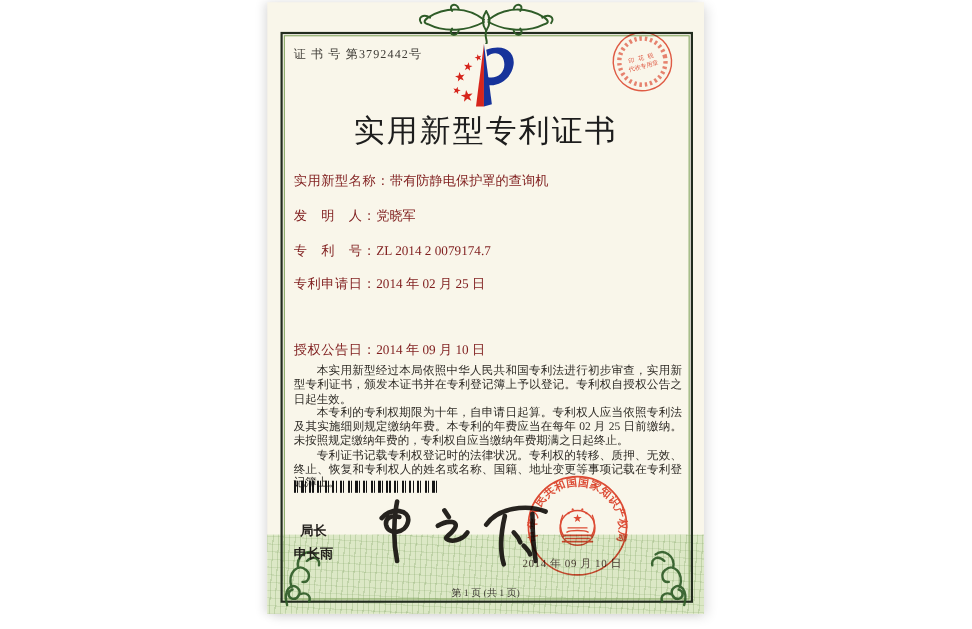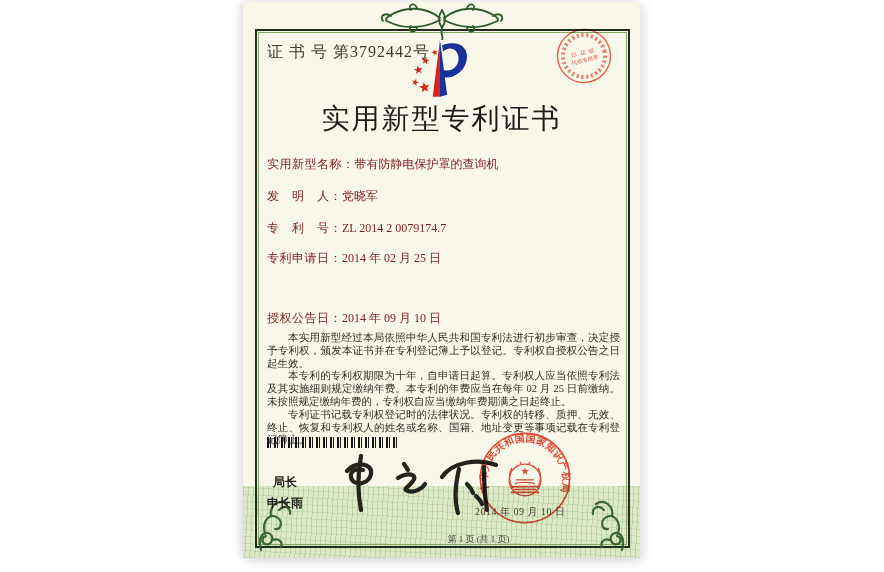--- a/index.html
+++ b/index.html
@@ -11,38 +11,38 @@
   .band{position:absolute;left:0;bottom:0;width:100%;height:72px;background-color:#dce8c6;
         background-image:
           repeating-linear-gradient(93deg, rgba(110,150,80,.25) 0 1px, transparent 1px 5px),
           repeating-linear-gradient(3deg, rgba(110,150,80,.16) 0 1px, transparent 1px 7px);
         z-index:1;}
   .frame{position:absolute;left:12px;top:27px;width:375px;height:519px;box-sizing:border-box;
          border:2px solid #222c1e;z-index:2;}
   .frame::before{content:"";position:absolute;inset:1px;border:1px solid #86a763;}
   .ornament{position:absolute;z-index:3;}
   .content{position:absolute;inset:0;z-index:4;}
-  .certno{position:absolute;left:24px;top:40px;font-size:16px;letter-spacing:1px;color:#3d3a34;}
+  .certno{position:absolute;left:24px;top:40px;font-size:11px;letter-spacing:1px;color:#3d3a34;}
   .logo{position:absolute;left:168px;top:36px;width:62px;height:66px;}
   .title{position:absolute;left:0;top:98px;width:100%;text-align:center;font-size:28px;
          letter-spacing:2px;color:#1d1d1d;}
   .field{position:absolute;left:24px;right:20px;font-size:12px;color:#7f1d1d;white-space:nowrap;}
   .field .lab{letter-spacing:.5px;}
   .body-text{position:absolute;left:24px;top:330px;width:353px;font-size:10.5px;line-height:12.8px;
              color:#2e2b26;text-align:justify;}
   .body-text p{margin:0;text-indent:2em;}
   .barcode{position:absolute;left:24px;top:435px;width:132px;height:11px;background:
       repeating-linear-gradient(90deg,#151515 0 2px,transparent 2px 3px,#151515 3px 4px,
       transparent 4px 7px,#151515 7px 9px,transparent 9px 10px,#151515 10px 11px,transparent 11px 14px);}
   .signoff{position:absolute;left:24px;top:470px;font-family:"Liberation Sans","DejaVu Sans",sans-serif;
            font-weight:bold;font-size:12px;color:#23201c;line-height:21px;text-align:center;}
   .signature{position:absolute;left:85px;top:442px;width:190px;height:80px;z-index:4;}
   .seal-date{position:absolute;left:232px;top:503px;width:118px;font-size:10px;letter-spacing:.5px;
              color:#4c4036;z-index:4;}
-  .footer{position:absolute;left:0;top:531px;width:100%;text-align:center;font-size:9px;color:#44413a;z-index:4;padding-left:37px;}
+  .footer{position:absolute;left:0;top:531px;width:100%;text-align:center;font-size:9px;color:#44413a;z-index:4;}
   .seal{position:absolute;z-index:5;mix-blend-mode:multiply;}
   .seal-top{left:311px;top:24px;width:60px;height:60px;opacity:.82;}
   .seal-bottom{left:234px;top:428px;width:96px;height:96px;opacity:.9;}
   svg text{font-family:"Liberation Serif","DejaVu Serif",serif;}
 </style>
 </head>
 <body>
 
 <div class="stage">
   <div class="paper">
@@ -115,21 +115,21 @@
         <span class="lab">专　利　号：</span><span>ZL 2014 2 0079174.7</span>
       </div>
       <div class="field" style="top:248px">
         <span class="lab">专利申请日：</span><span>2014 年 02 月 25 日</span>
       </div>
       <div class="field" style="top:308px">
         <span class="lab">授权公告日：</span><span>2014 年 09 月 10 日</span>
       </div>
 
       <div class="body-text">
-        <p>本实用新型经过本局依照中华人民共和国专利法进行初步审查，决定授予专利权，颁发本证书并在专利登记簿上予以登记。专利权自授权公告之日起生效。</p>
+        <p>本实用新型经过本局依照中华人民共和国专利法进行初步审查，实用新型专利证书，颁发本证书并在专利登记簿上予以登记。专利权自授权公告之日起生效。</p>
         <p>本专利的专利权期限为十年，自申请日起算。专利权人应当依照专利法及其实施细则规定缴纳年费。本专利的年费应当在每年 02 月 25 日前缴纳。未按照规定缴纳年费的，专利权自应当缴纳年费期满之日起终止。</p>
         <p>专利证书记载专利权登记时的法律状况。专利权的转移、质押、无效、终止、恢复和专利权人的姓名或名称、国籍、地址变更等事项记载在专利登记簿上。</p>
       </div>
 
       <div class="barcode"></div>
 
       <div class="signoff">
         <div>局长</div>
         <div>申长雨</div>
       </div>

